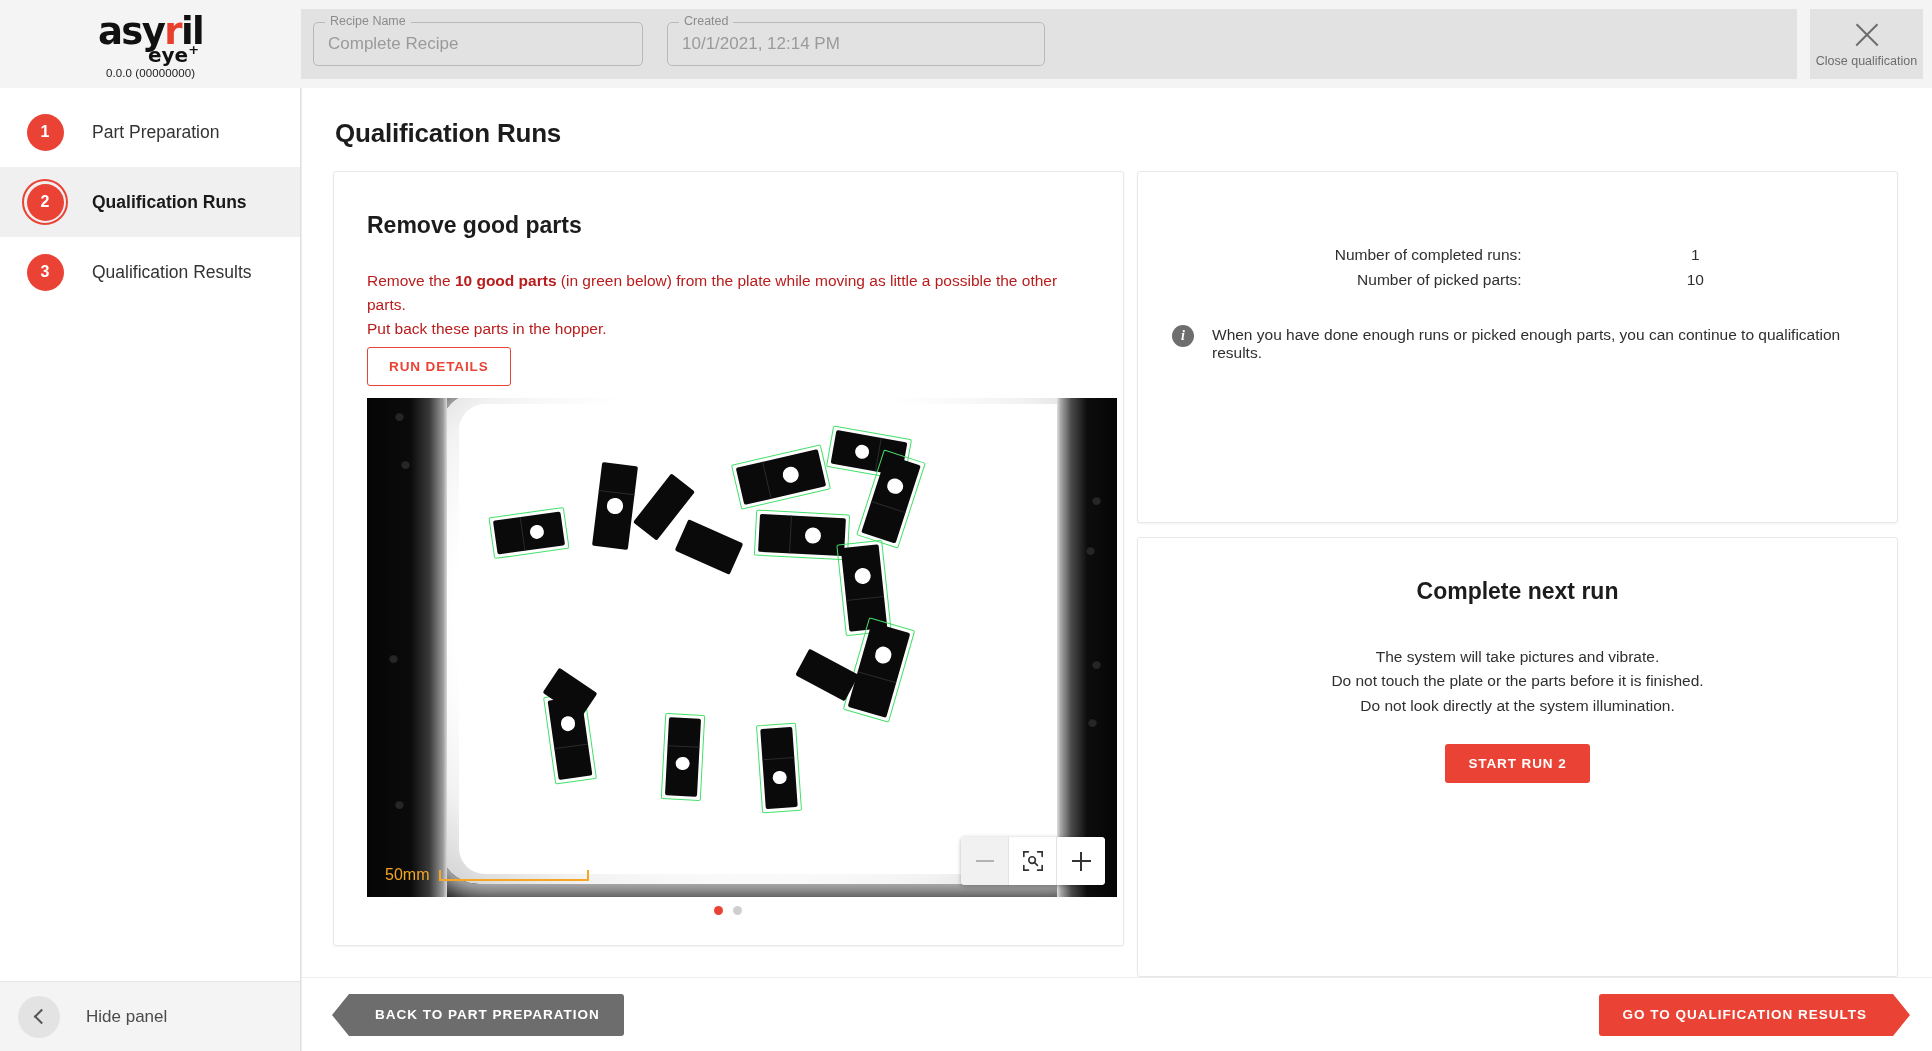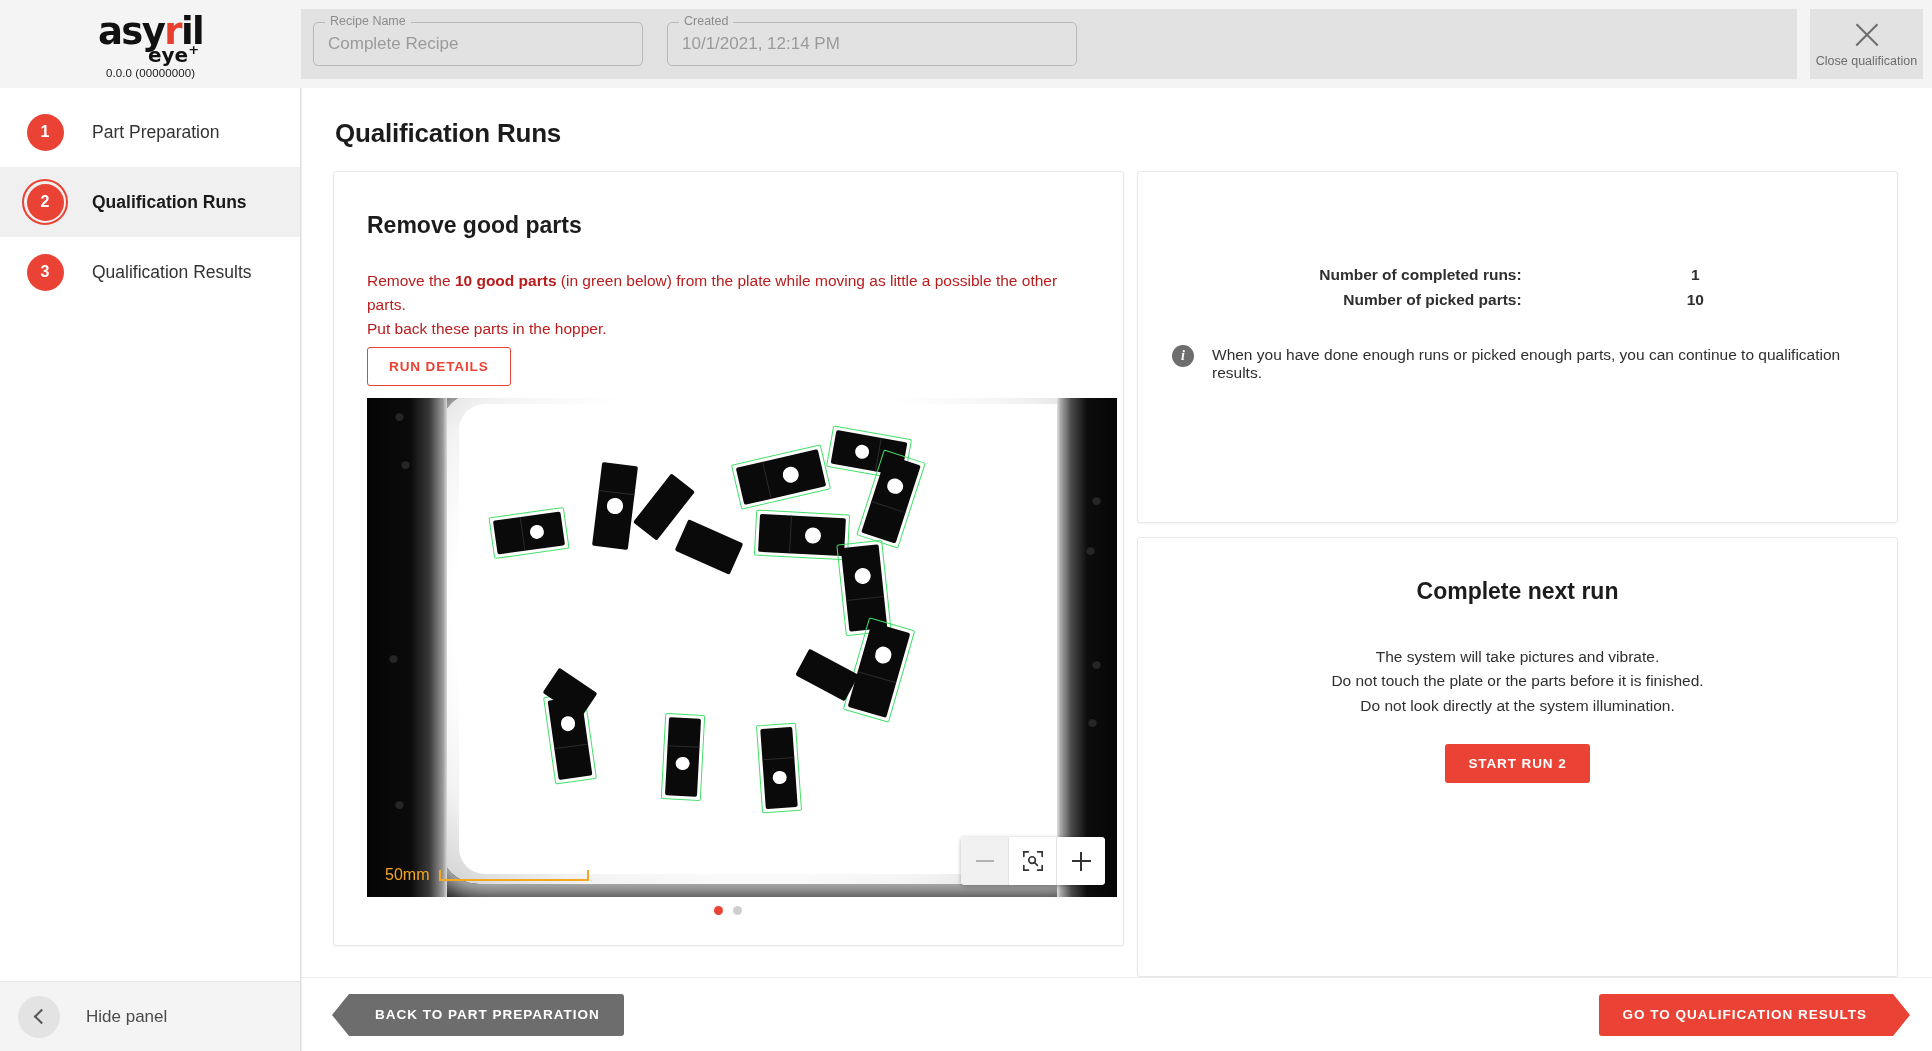--- a/index.html
+++ b/index.html
@@ -51,21 +51,21 @@
   .field {
     position: relative;
     height: 44px;
     background: transparent;
     border: 1px solid #b9b9b9;
     border-radius: 5px;
     display: flex; align-items: center;
     padding: 0 14px;
   }
   .field.recipe { width: 330px; }
-  .field.created { width: 410px; }
+  .field.created { width: 378px; }
   .field-label {
     position: absolute; top: -8px; left: 11px;
     background: #e2e2e2;
     padding: 0 5px;
     font-size: 12.5px;
     color: #8c8c8c;
     line-height: 1;
   }
   .field-value { font-size: 17px; color: #9a9a9a; }
 
@@ -261,21 +261,21 @@
   .z-plus::after  { top:0; left:8.5px; width:2px; height:19px; }
   .z-fit { position: relative; width: 22px; height: 22px; }
   .dots { display: flex; justify-content: center; gap: 10px; margin-top: 9px; }
   .dot { width: 9px; height: 9px; border-radius: 50%; background: #cfcfcf; cursor: pointer; }
   .dot.on { background: #ea4335; }
 
   
   .right-col { flex: 1; display: flex; flex-direction: column; gap: 14px; min-width: 0; }
   .stats-card { padding: 36px 28px 30px 28px; height: 352px; }
   .panel-h { font-size: 23px; font-weight: 700; color: #1c1c1c; text-align: center; }
-  .stat-rows { margin-top: 58px; display: flex; flex-direction: column; gap: 7px; font-weight: bold; }
+  .stat-rows { margin-top: 38px; display: flex; flex-direction: column; gap: 7px; }
   .stat-row { display: flex; font-size: 15.5px; color: #2f2f2f; }
   .stat-label { width: 430px; text-align: right; }
   .stat-val { width: 420px; text-align: center; }
   .info-row { margin-top: 36px; display: flex; align-items: flex-start; gap: 18px; padding-left: 6px; }
   .info-icon {
     width: 22px; height: 22px; border-radius: 50%; background: #6e6e6e;
     color: #fff; font-size: 14px; font-weight: 700; font-style: italic;
     display: flex; align-items: center; justify-content: center; flex: none;
     font-family: "Liberation Serif", serif;
   }

